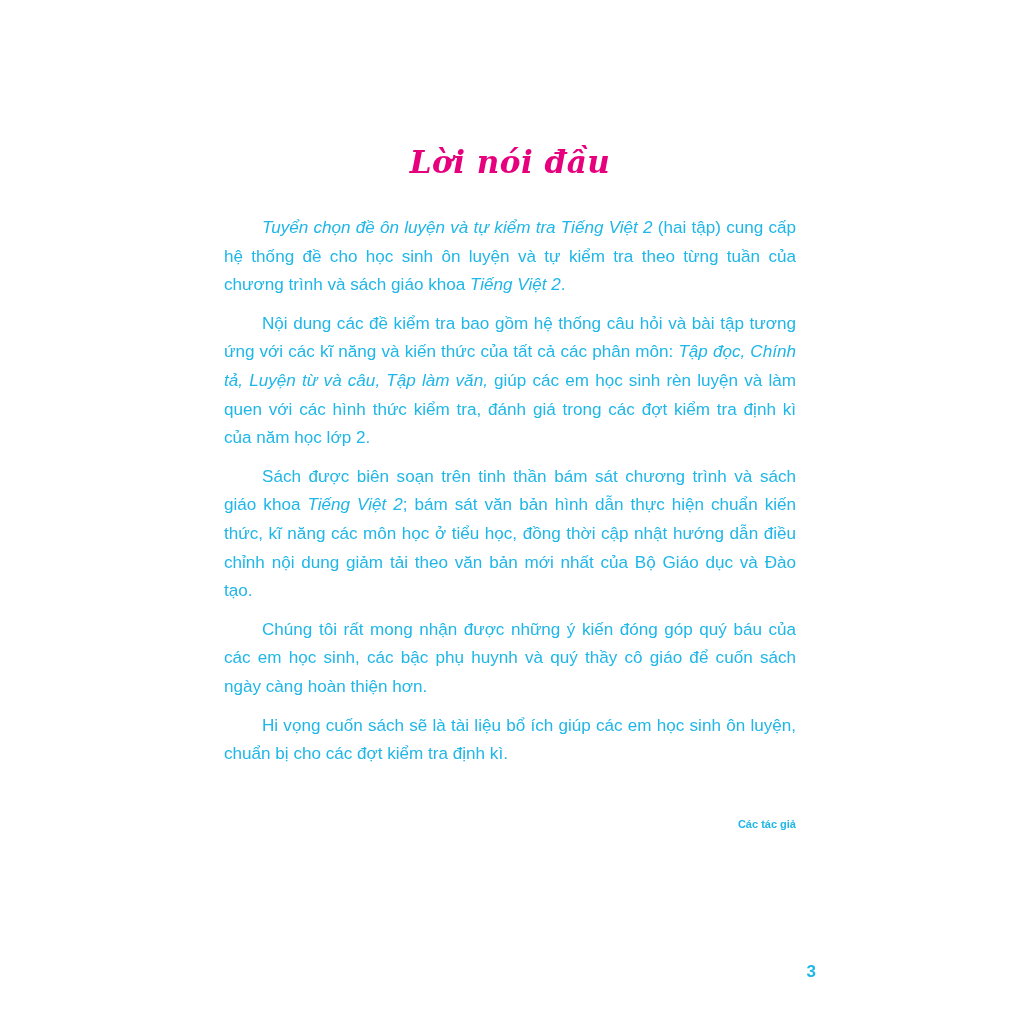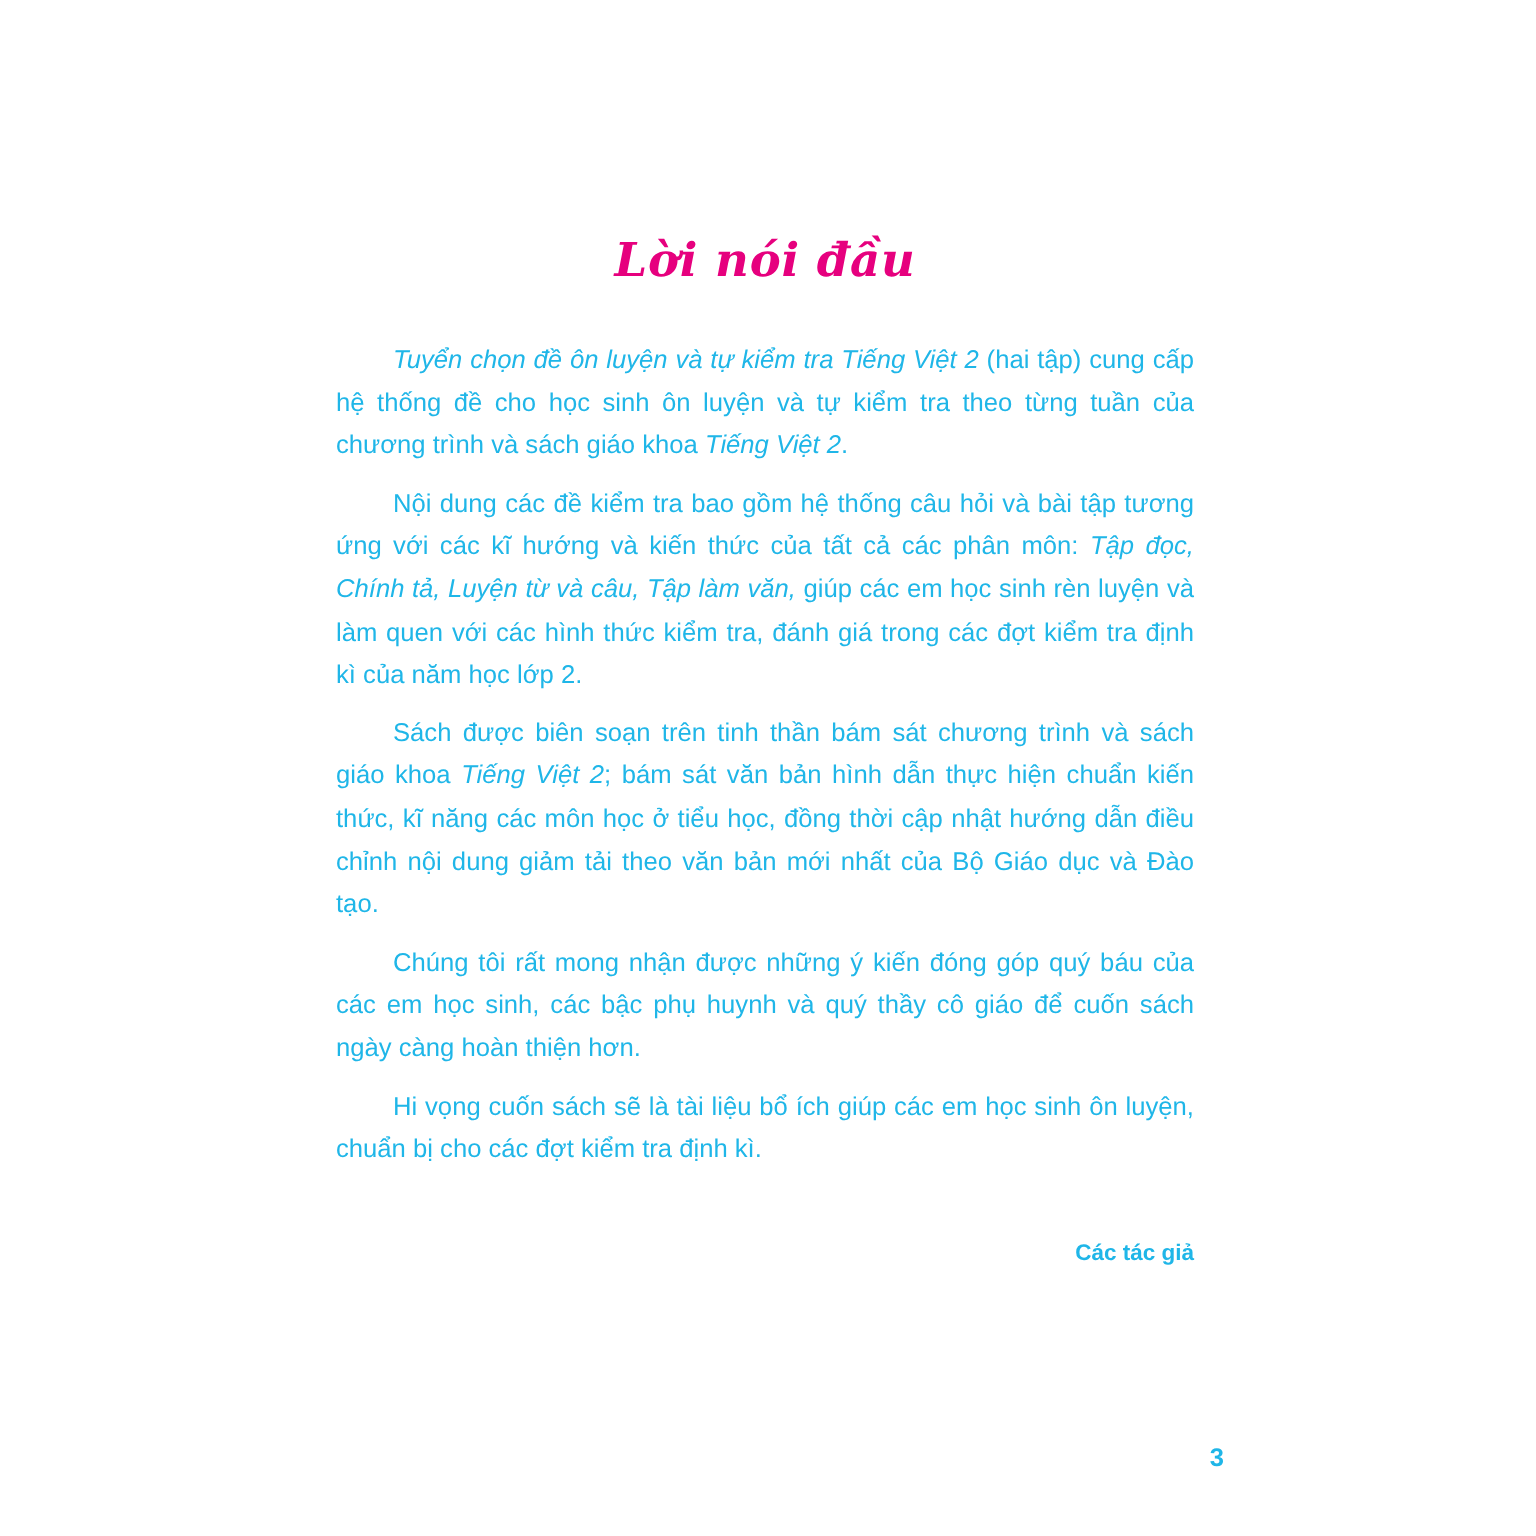--- a/index.html
+++ b/index.html
@@ -15,21 +15,21 @@
   }
   .page {
     position: relative;
     width: 1024px;
     height: 1024px;
     box-sizing: border-box;
   }
   .content {
     position: absolute;
     left: 224px;
-    top: 156px;
+    top: 144px;
     width: 572px;
   }
   .title {
     text-align: center;
     color: #e6007e;
     font-family: "DejaVu Serif", serif;
     font-style: italic;
     font-weight: bold;
     font-size: 31px;
     letter-spacing: 0.5px;
@@ -44,21 +44,21 @@
     margin: 0 0 10px 0;
     text-indent: 38px;
   }
   .para em {
     font-style: italic;
   }
   .signature {
     margin-top: 42px;
     text-align: right;
     color: #1fb6e8;
-    font-size: 15px;
+    font-size: 11px;
     font-weight: bold;
     line-height: 26px;
   }
   .page-number {
     position: absolute;
     left: 0;
     top: 962px;
     width: 816px;
     text-align: right;
     color: #1fb6e8;
@@ -70,21 +70,21 @@
 <body>
 
 <div class="page">
 
   <div class="content">
 
     <h1 class="title">Lời nói đầu</h1>
 
     <div id="paragraphs">
         <p class="para"><em>Tuyển chọn đề ôn luyện và tự kiểm tra Tiếng Việt 2</em><span> (hai tập) cung cấp hệ thống đề cho học sinh ôn luyện và tự kiểm tra theo từng tuần của chương trình và sách giáo khoa </span><em>Tiếng Việt 2</em><span>.</span></p>
-        <p class="para"><span>Nội dung các đề kiểm tra bao gồm hệ thống câu hỏi và bài tập tương ứng với các kĩ hướng và kiến thức của tất cả các phân môn: </span><em>Tập đọc, Chính tả, Luyện từ và câu, Tập làm văn,</em><span> giúp các em học sinh rèn luyện và làm quen với các hình thức kiểm tra, đánh giá trong các đợt kiểm tra định kì của năm học lớp 2.</span></p>
+        <p class="para"><span>Nội dung các đề kiểm tra bao gồm hệ thống câu hỏi và bài tập tương ứng với các kĩ năng và kiến thức của tất cả các phân môn: </span><em>Tập đọc, Chính tả, Luyện từ và câu, Tập làm văn,</em><span> giúp các em học sinh rèn luyện và làm quen với các hình thức kiểm tra, đánh giá trong các đợt kiểm tra định kì của năm học lớp 2.</span></p>
         <p class="para"><span>Sách được biên soạn trên tinh thần bám sát chương trình và sách giáo khoa </span><em>Tiếng Việt 2</em><span>; bám sát văn bản hình dẫn thực hiện chuẩn kiến thức, kĩ năng các môn học ở tiểu học, đồng thời cập nhật hướng dẫn điều chỉnh nội dung giảm tải theo văn bản mới nhất của Bộ Giáo dục và Đào tạo.</span></p>
         <p class="para"><span>Chúng tôi rất mong nhận được những ý kiến đóng góp quý báu của các em học sinh, các bậc phụ huynh và quý thầy cô giáo để cuốn sách ngày càng hoàn thiện hơn.</span></p>
         <p class="para"><span>Hi vọng cuốn sách sẽ là tài liệu bổ ích giúp các em học sinh ôn luyện, chuẩn bị cho các đợt kiểm tra định kì.</span></p>
       </div>
 
     <div class="signature">Các tác giả</div>
 
   </div>
 
   <div class="page-number">3</div>

